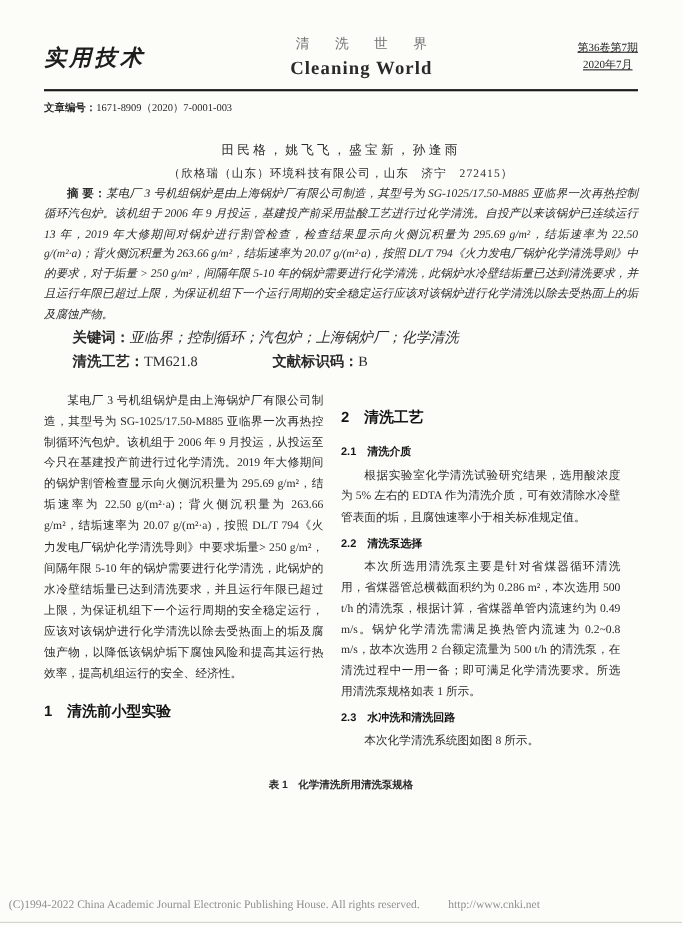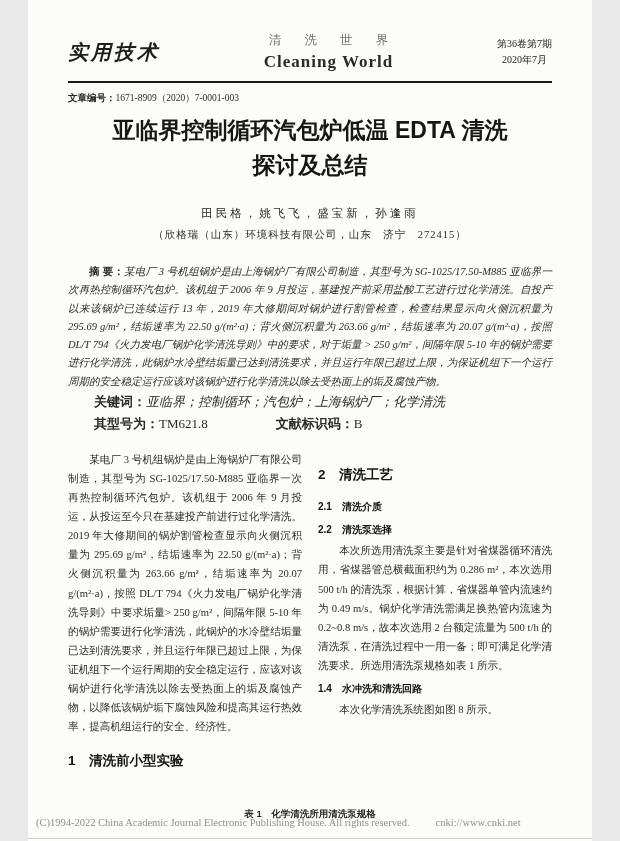--- a/index.html
+++ b/index.html
@@ -1,42 +1,42 @@
 <!DOCTYPE html>
 <html><head>
 <meta charset="utf-8">
 <style>
   * { margin:0; padding:0; box-sizing:border-box; }
   html,body { background:#e9e9e9; }
   .page {
-    width:564px; height:841px; margin:0 auto; position:relative;
+    width:620px; height:841px; margin:0 auto; position:relative;
     background:#fcfcf9; color:#2a2a2a; overflow:hidden;
     font-family:"Liberation Serif","DejaVu Serif",serif;
   }
   .content { padding:32px 40px 0 40px; }
 
   
   .masthead { display:flex; justify-content:space-between; align-items:center; }
   .journal-logo { font-size:20px; font-weight:bold; font-style:italic; letter-spacing:3px; color:#1d1d1d; }
   .masthead-center { text-align:center; }
   .journal-cn { font-size:12.5px; letter-spacing:10px; padding-left:10px; color:#737373; }
   .journal-en { font-size:17px; font-weight:bold; margin-top:3px; letter-spacing:1px; }
-  .issue-info { font-size:10px; text-align:center; line-height:1.6; color:#222; }
+  .issue-info { font-size:10px; text-align:center; line-height:1.6; color:#222;text-decoration:underline; }
   .head-rule { height:2px; background:#1b1b1b; margin-top:9px; }
 
   .article-no { margin-top:9px; font-size:9.5px; }
   .article-no .lbl { font-family:"Liberation Sans","DejaVu Sans",sans-serif; font-weight:bold; }
 
   .title { margin-top:8px; text-align:center; font-family:"Liberation Sans","DejaVu Sans",sans-serif;
            font-weight:bold; font-size:23px; line-height:1.5; color:#161616; }
 
   .authors { margin-top:24px; text-align:center; font-size:11.5px; letter-spacing:3px; }
   .affiliation { margin-top:7px; text-align:center; font-size:10.5px; letter-spacing:1px; }
 
-  .abstract-block { margin-top:20px; font-size:10.5px; line-height:1.74; text-align:justify; }
+  .abstract-block { margin-top:2px; font-size:10.5px; line-height:1.74; text-align:justify; }
   .abstract-block p { text-indent:2em; font-style:italic; }
   .meta-line { font-size:13px; line-height:1.74; text-indent:2em; font-style:italic; }
   .lbl-sans { font-family:"Liberation Sans","DejaVu Sans",sans-serif; font-weight:bold; font-style:normal; }
   .clc-line { display:flex; gap:42px; text-indent:2em; }
 
   
   .columns { margin-top:14px; display:flex; gap:16px; }
   .col { width:254px; font-size:10.6px; line-height:1.8; text-align:justify; }
   .col p.indent { text-indent:2em; }
   h2.sec1 { font-family:"Liberation Sans","DejaVu Sans",sans-serif; font-weight:bold;
@@ -73,58 +73,55 @@
           <div>2020年7月</div>
         </div>
       </div>
       <div class="head-rule"></div>
     </header>
 
     <div class="article-no">
       <span class="lbl">文章编号：</span><span>1671-8909（2020）7-0001-003</span>
     </div>
 
-    <h1 class="title">
-      <span>亚临界控制循环汽包炉低温 EDTA 清洗</span><br>
-      <span>探讨及总结</span>
-    </h1>
 
     <div class="authors">田民格，姚飞飞，盛宝新，孙逢雨</div>
     <div class="affiliation">（欣格瑞（山东）环境科技有限公司，山东　济宁　272415）</div>
 
     <div class="abstract-block">
       <p><span class="lbl-sans">摘 要：</span><span>某电厂 3 号机组锅炉是由上海锅炉厂有限公司制造，其型号为 SG-1025/17.50-M885 亚临界一次再热控制循环汽包炉。该机组于 2006 年 9 月投运，基建投产前采用盐酸工艺进行过化学清洗。自投产以来该锅炉已连续运行 13 年，2019 年大修期间对锅炉进行割管检查，检查结果显示向火侧沉积量为 295.69 g/m²，结垢速率为 22.50 g/(m²·a)；背火侧沉积量为 263.66 g/m²，结垢速率为 20.07 g/(m²·a)，按照 DL/T 794《火力发电厂锅炉化学清洗导则》中的要求，对于垢量 &gt; 250 g/m²，间隔年限 5-10 年的锅炉需要进行化学清洗，此锅炉水冷壁结垢量已达到清洗要求，并且运行年限已超过上限，为保证机组下一个运行周期的安全稳定运行应该对该锅炉进行化学清洗以除去受热面上的垢及腐蚀产物。</span></p>
       <div class="meta-line">
         <span class="lbl-sans">关键词：</span><span>亚临界；控制循环；汽包炉；上海锅炉厂；化学清洗</span>
       </div>
       <div class="meta-line clc-line">
-        <span><span class="lbl-sans">其型号为：</span><span style="font-style:normal">TM621.8</span></span>
+        <span><span class="lbl-sans">清洗工艺：</span><span style="font-style:normal">TM621.8</span></span>
         <span><span class="lbl-sans">文献标识码：</span><span style="font-style:normal">B</span></span>
       </div>
     </div>
 
     <div class="columns">
       <div class="col">
         <p class="indent">某电厂 3 号机组锅炉是由上海锅炉厂有限公司制造，其型号为 SG-1025/17.50-M885 亚临界一次再热控制循环汽包炉。该机组于 2006 年 9 月投运，从投运至今只在基建投产前进行过化学清洗。2019 年大修期间的锅炉割管检查显示向火侧沉积量为 295.69 g/m²，结垢速率为 22.50 g/(m²·a)；背火侧沉积量为 263.66 g/m²，结垢速率为 20.07 g/(m²·a)，按照 DL/T 794《火力发电厂锅炉化学清洗导则》中要求垢量&gt; 250 g/m²，间隔年限 5-10 年的锅炉需要进行化学清洗，此锅炉的水冷壁结垢量已达到清洗要求，并且运行年限已超过上限，为保证机组下一个运行周期的安全稳定运行，应该对该锅炉进行化学清洗以除去受热面上的垢及腐蚀产物，以降低该锅炉垢下腐蚀风险和提高其运行热效率，提高机组运行的安全、经济性。</p>
         <h2 class="sec1">1　清洗前小型实验</h2>
       </div>
       <div class="col">
         <h2 class="sec1">2　清洗工艺</h2>
         <h3 class="sec2">2.1　清洗介质</h3>
+        <p class="indent">根据实验室化学清洗试验研究结果，选用酸浓度为 5% 左右的 EDTA 作为清洗介质，可有效清除水冷壁管表面的垢，且腐蚀速率小于相关标准规定值。</p>
         <h3 class="sec2">2.2　清洗泵选择</h3>
         <p class="indent">本次所选用清洗泵主要是针对省煤器循环清洗用，省煤器管总横截面积约为 0.286 m²，本次选用 500 t/h 的清洗泵，根据计算，省煤器单管内流速约为 0.49 m/s。锅炉化学清洗需满足换热管内流速为 0.2~0.8 m/s，故本次选用 2 台额定流量为 500 t/h 的清洗泵，在清洗过程中一用一备；即可满足化学清洗要求。所选用清洗泵规格如表 1 所示。</p>
-        <h3 class="sec2">1.4　水冲洗和清洗回路</h3>
+        <h3 class="sec2">2.3　水冲洗和清洗回路</h3>
         <p class="indent">本次化学清洗系统图如图 8 所示。</p>
       </div>
     </div>
 
     <div class="table-area">
       <div class="table-caption">表 1　化学清洗所用清洗泵规格</div>
 
     </div>
 
   </div>
 
   <div class="copyright">
-    <span>(C)1994-2022 China Academic Journal Electronic Publishing House. All rights reserved.</span><span class="url">cnki://www.cnki.net</span>
+    <span>(C)1994-2022 China Academic Journal Electronic Publishing House. All rights reserved.</span><span class="url">http://www.cnki.net</span>
   </div>
   <div class="bottom-edge"></div>
 </div>
 
 </body></html>

